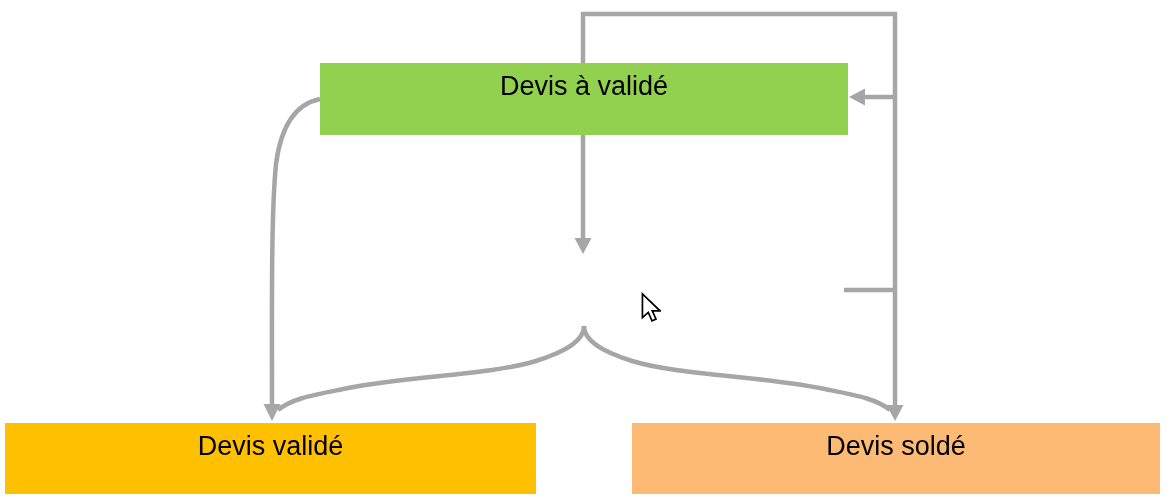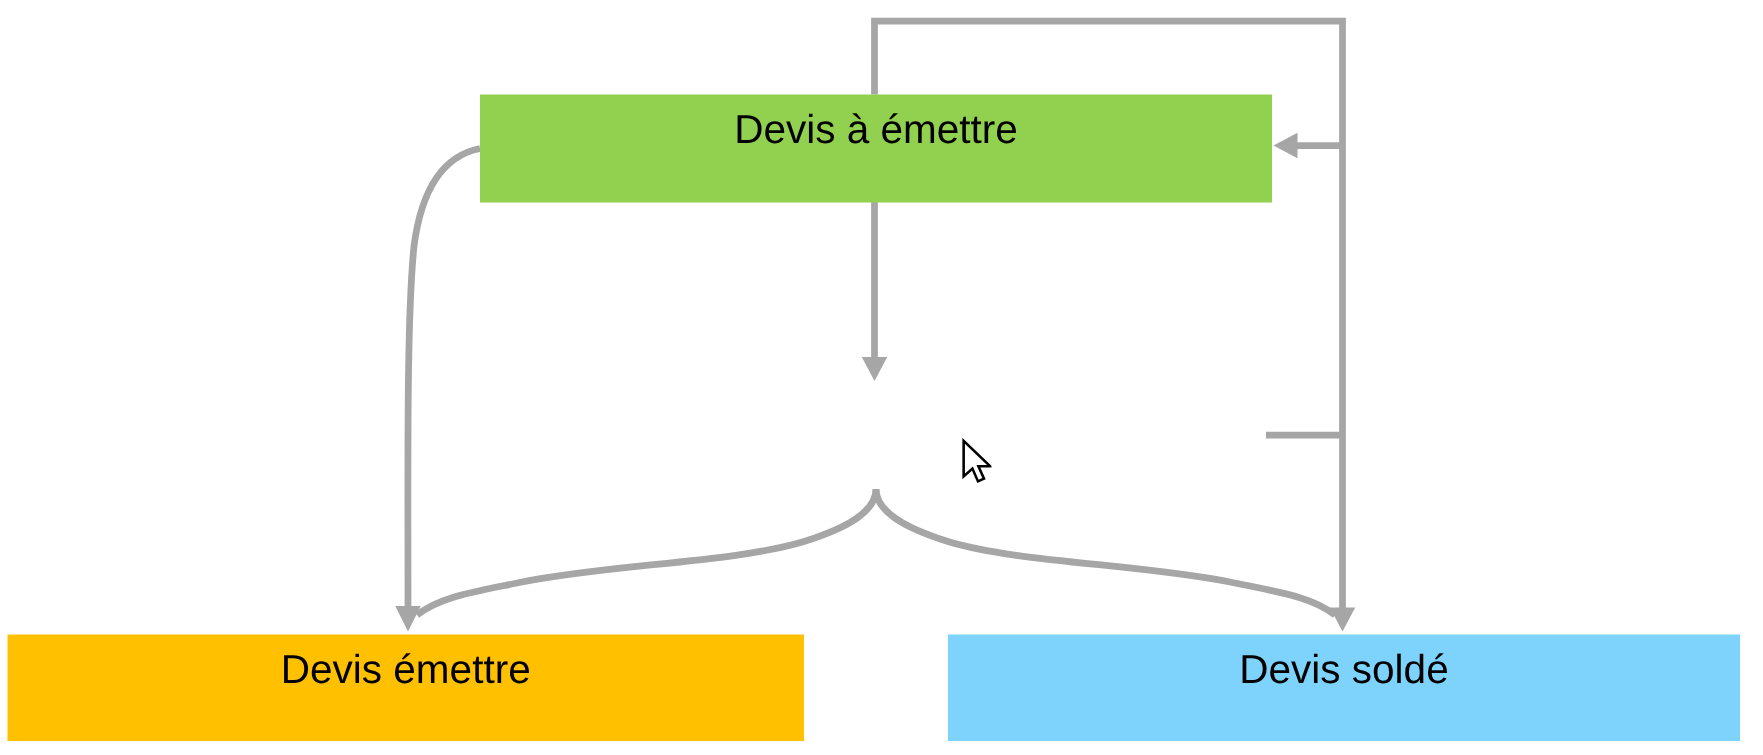--- a/index.html
+++ b/index.html
@@ -83,29 +83,29 @@
 
     <g>
       <path d="M584 326 C584 340 568 351 536 361 C490 375 408 376 348 388 C314 395 293 398 278 410"></path>
     </g>
     <g>
       <path d="M584 326 C584 340 600 351 632 361 C678 375 760 376 820 388 C854 395 875 398 890 410"></path>
     </g>
   </svg>
 
   <div class="node node-emettre" style="background: rgb(146, 208, 80);">
-    <span>Devis à émettre</span>
+    <span>Devis à validé</span>
   </div>
 
 
   <div class="node node-valide" style="background: rgb(255, 192, 0);">
-    <span>Devis émettre</span>
+    <span>Devis validé</span>
   </div>
 
-  <div class="node node-solde" style="background: #7dd3fc;">
+  <div class="node node-solde" style="background: #fdba74;">
     <span>Devis soldé</span>
   </div>
 
   <svg class="cursor" viewBox="0 0 14 21" xmlns="http://www.w3.org/2000/svg">
     <path d="M1 1 L1 17.6 L5.1 13.9 L7.7 19.9 L10.5 18.6 L7.9 12.8 L13.3 12.8 Z" fill="#ffffff" stroke="#000000" stroke-width="1.2" stroke-linejoin="miter"></path>
   </svg>
 
 </div>
 
 </body></html>

